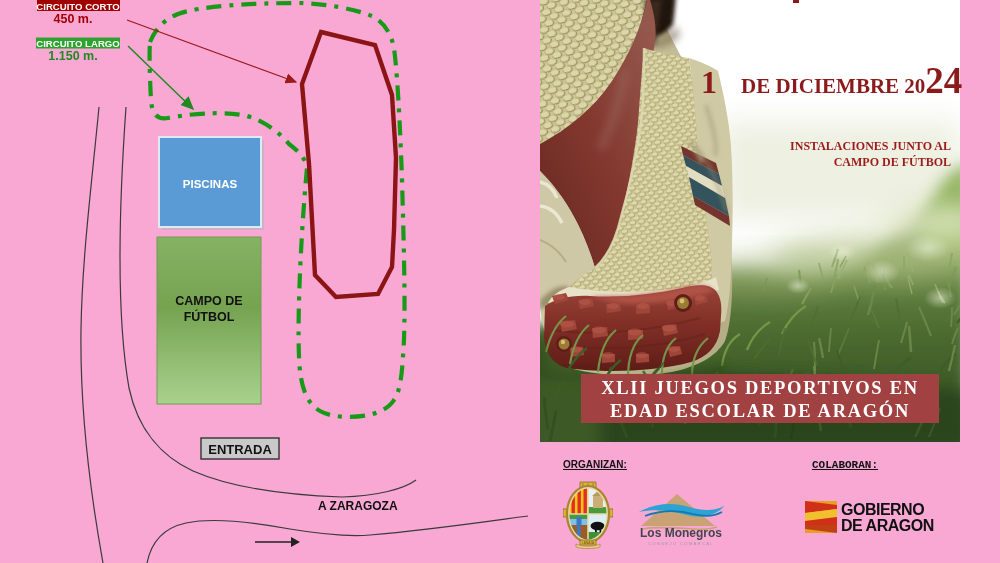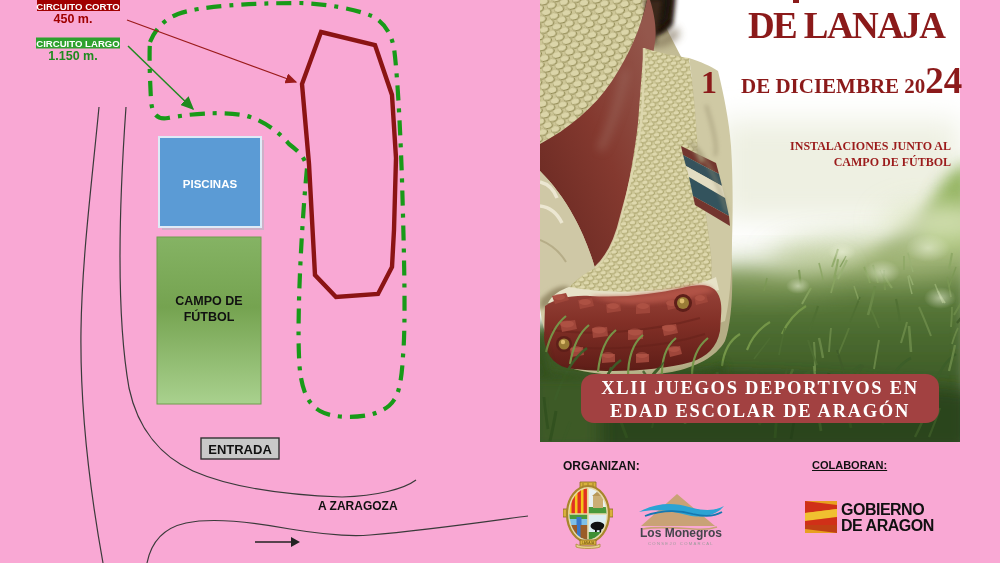--- a/index.html
+++ b/index.html
@@ -375,33 +375,32 @@
     <ellipse cx="400" cy="298" rx="16" ry="11" fill="url(#bokeh)"></ellipse>
     <ellipse cx="302" cy="252" rx="14" ry="9" fill="url(#bokeh)"></ellipse>
     <ellipse cx="258" cy="286" rx="12" ry="8" fill="url(#bokeh)"></ellipse>
   </g>
 </svg>
 
 <div class="abs" style="left:790px;top:0;width:110px;height:4px;">
   <div class="abs" style="left:3px;top:0;width:6px;height:2.5px;background:#8b1a1a"></div>
 </div>
 
-<div class="abs" style="left:748px;top:7px;width:200px;font-family:'Liberation Serif',serif;font-weight:bold;font-size:37px;line-height:1;color:#8b1a1a;letter-spacing:-1.6px;white-space:nowrap;">DE LANAJA</div>
 
 <div class="abs" style="left:701px;top:59px;width:250px;font-family:'Liberation Serif',serif;font-weight:bold;color:#8b1a1a;white-space:nowrap;">
   <span style="font-size:32px;vertical-align:baseline;">1 </span><span style="font-size:21px;margin-left:16px;">DE DICIEMBRE 20</span><span style="font-size:37px;">24</span>
 </div>
 
 <div class="abs" style="left:703px;top:139px;width:248px;text-align:right;font-family:'Liberation Serif',serif;font-weight:bold;font-size:12px;line-height:15.5px;color:#9b1b1b;">INSTALACIONES JUNTO AL<br>CAMPO DE FÚTBOL</div>
 
-<div class="abs" style="left:581px;top:374px;width:358px;height:49px;background:#a24141;color:#ffffff;font-family:'Liberation Serif',serif;font-weight:bold;font-size:18.5px;letter-spacing:1.7px;text-align:center;line-height:22.5px;padding-top:3px;box-sizing:border-box;border-radius:13px;">XLII JUEGOS DEPORTIVOS EN<br>EDAD ESCOLAR DE ARAGÓN</div>
-
-<div class="abs" style="left:563px;top:459px;font-size:12px;font-weight:bold;color:#111;">ORGANIZAN:</div>
-
-<div class="abs" style="left:812px;top:459px;font-size:11px;font-weight:bold;color:#111;text-decoration:underline;">COLABORAN:</div>
+<div class="abs" style="left:581px;top:374px;width:358px;height:49px;background:#a24141;color:#ffffff;font-family:'Liberation Serif',serif;font-weight:bold;font-size:18.5px;letter-spacing:1.7px;text-align:center;line-height:22.5px;padding-top:3px;box-sizing:border-box;">XLII JUEGOS DEPORTIVOS EN<br>EDAD ESCOLAR DE ARAGÓN</div>
+
+<div class="abs" style="left:563px;top:459px;font-size:10px;font-weight:bold;color:#111;text-decoration:underline;">ORGANIZAN:</div>
+
+<div class="abs" style="left:812px;top:459px;font-size:11px;font-weight:bold;color:#111;text-decoration:underline;font-family:Liberation Mono, monospace;">COLABORAN:</div>
 
 <svg class="abs" style="left:563px;top:481px" width="50" height="68" viewBox="0 0 50 68">
   <path d="M0,28 h6 v8 h-6 Z" fill="#d9b23c" stroke="#8a6a20" stroke-width="0.8"></path>
   <path d="M44,28 h6 v8 h-6 Z" fill="#d9b23c" stroke="#8a6a20" stroke-width="0.8"></path>
   <path d="M17,1 h16 v7 h-16 Z" fill="#d9b23c" stroke="#8a6a20" stroke-width="0.8"></path>
   <path d="M20,2 v5 M25,2 v5 M30,2 v5" stroke="#8a6a20" stroke-width="0.7"></path>
   <ellipse cx="25" cy="33" rx="21" ry="28" fill="#e8d9a8" stroke="#a8852c" stroke-width="2.2"></ellipse>
   <clipPath id="crestClip">
         <ellipse cx="25" cy="33" rx="18.5" ry="25.5"></ellipse>
       </clipPath>

